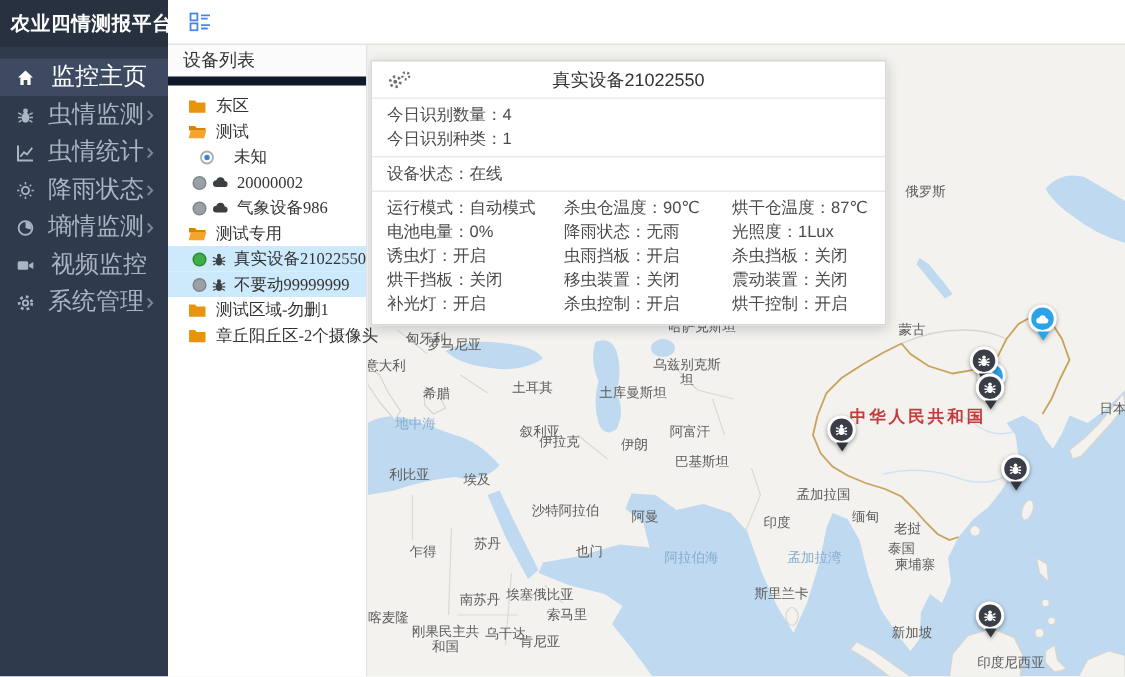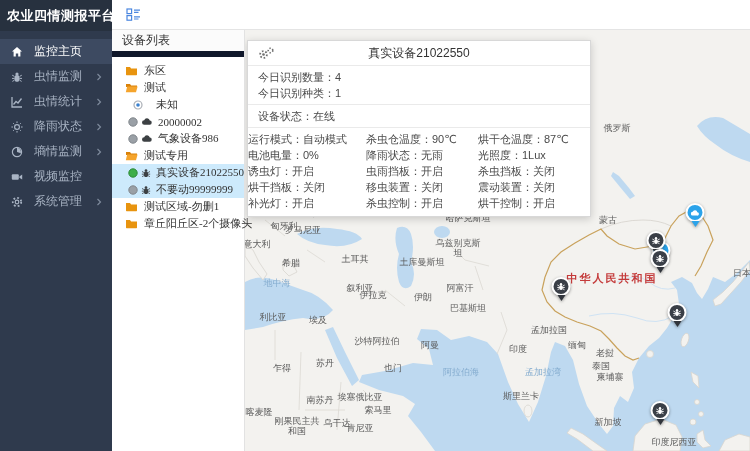--- a/index.html
+++ b/index.html
@@ -3,21 +3,21 @@
 <meta charset="utf-8">
 <style>
   html,body{margin:0;padding:0;}
   body{width:750px;height:451px;overflow:hidden;font-family:"Liberation Sans","DejaVu Sans",sans-serif;background:#fff;}
   .app{position:relative;width:750px;height:451px;overflow:hidden;}
 
   
   .sidebar{position:absolute;left:0;top:0;width:112px;height:451px;background:#2f3a4d;z-index:20;}
   .logo{height:31px;line-height:31px;padding-left:7px;color:#fff;font-size:13px;font-weight:bold;background:#27313f;white-space:nowrap;letter-spacing:.5px;}
   .menu{padding-top:8px;}
-  .menu-item{display:flex;align-items:center;height:25px;padding:0 9px 0 11px;color:#a9b4c4;font-size:12px;cursor:pointer;}
+  .menu-item{display:flex;align-items:center;height:25px;padding:0 9px 0 11px;color:#a9b4c4;font-size:16px;cursor:pointer;}
   .menu-item.selected{background:#3d4a61;color:#fff;}
   .mi-icon{width:14px;margin-right:9px;display:flex;align-items:center;}
   .mi-label{flex:1;white-space:nowrap;}
   .chev{color:#7e8a9c;display:flex;}
 
   
   .topbar{position:absolute;left:112px;top:0;width:638px;height:29px;background:#fff;border-bottom:1px solid #e4e4e4;display:flex;align-items:center;z-index:15;}
   .toggle{margin-left:14px;display:flex;cursor:pointer;}
 
   
@@ -50,21 +50,21 @@
   .marker.blue .head{background:#2ba3ea;}
   .marker.blue .tail{border-top-color:#2ba3ea;}
 
   
   .popup{position:absolute;left:2px;top:10px;width:342px;background:#fff;border:1px solid #d8d8d8;box-shadow:0 2px 8px rgba(0,0,0,.18);z-index:10;}
   .popup-header{position:relative;height:24px;display:flex;align-items:center;justify-content:center;font-size:12px;color:#333;border-bottom:1px solid #eaeaea;}
   .popup-gears{position:absolute;left:9px;top:5px;display:flex;cursor:pointer;}
   .popup-sec{padding:3px 0;border-bottom:1px solid #eaeaea;}
   .popup-row{height:16px;line-height:16px;padding:0 10px;font-size:11px;color:#4a4a4a;}
   .popup-grid{display:grid;grid-template-columns:118px 112px 112px;padding:3px 0 5px;}
-  .pcell{height:16px;line-height:16px;font-size:11px;color:#4a4a4a;white-space:nowrap;overflow:hidden;}
+  .pcell{height:16px;line-height:16px;padding-left:10px;font-size:11px;color:#4a4a4a;white-space:nowrap;overflow:hidden;}
 </style>
 </head>
 <body>
 
 <div class="app">
 
   <aside class="sidebar">
     <div class="logo">农业四情测报平台</div>
     <nav class="menu" id="menu">
         <div class="menu-item selected">

